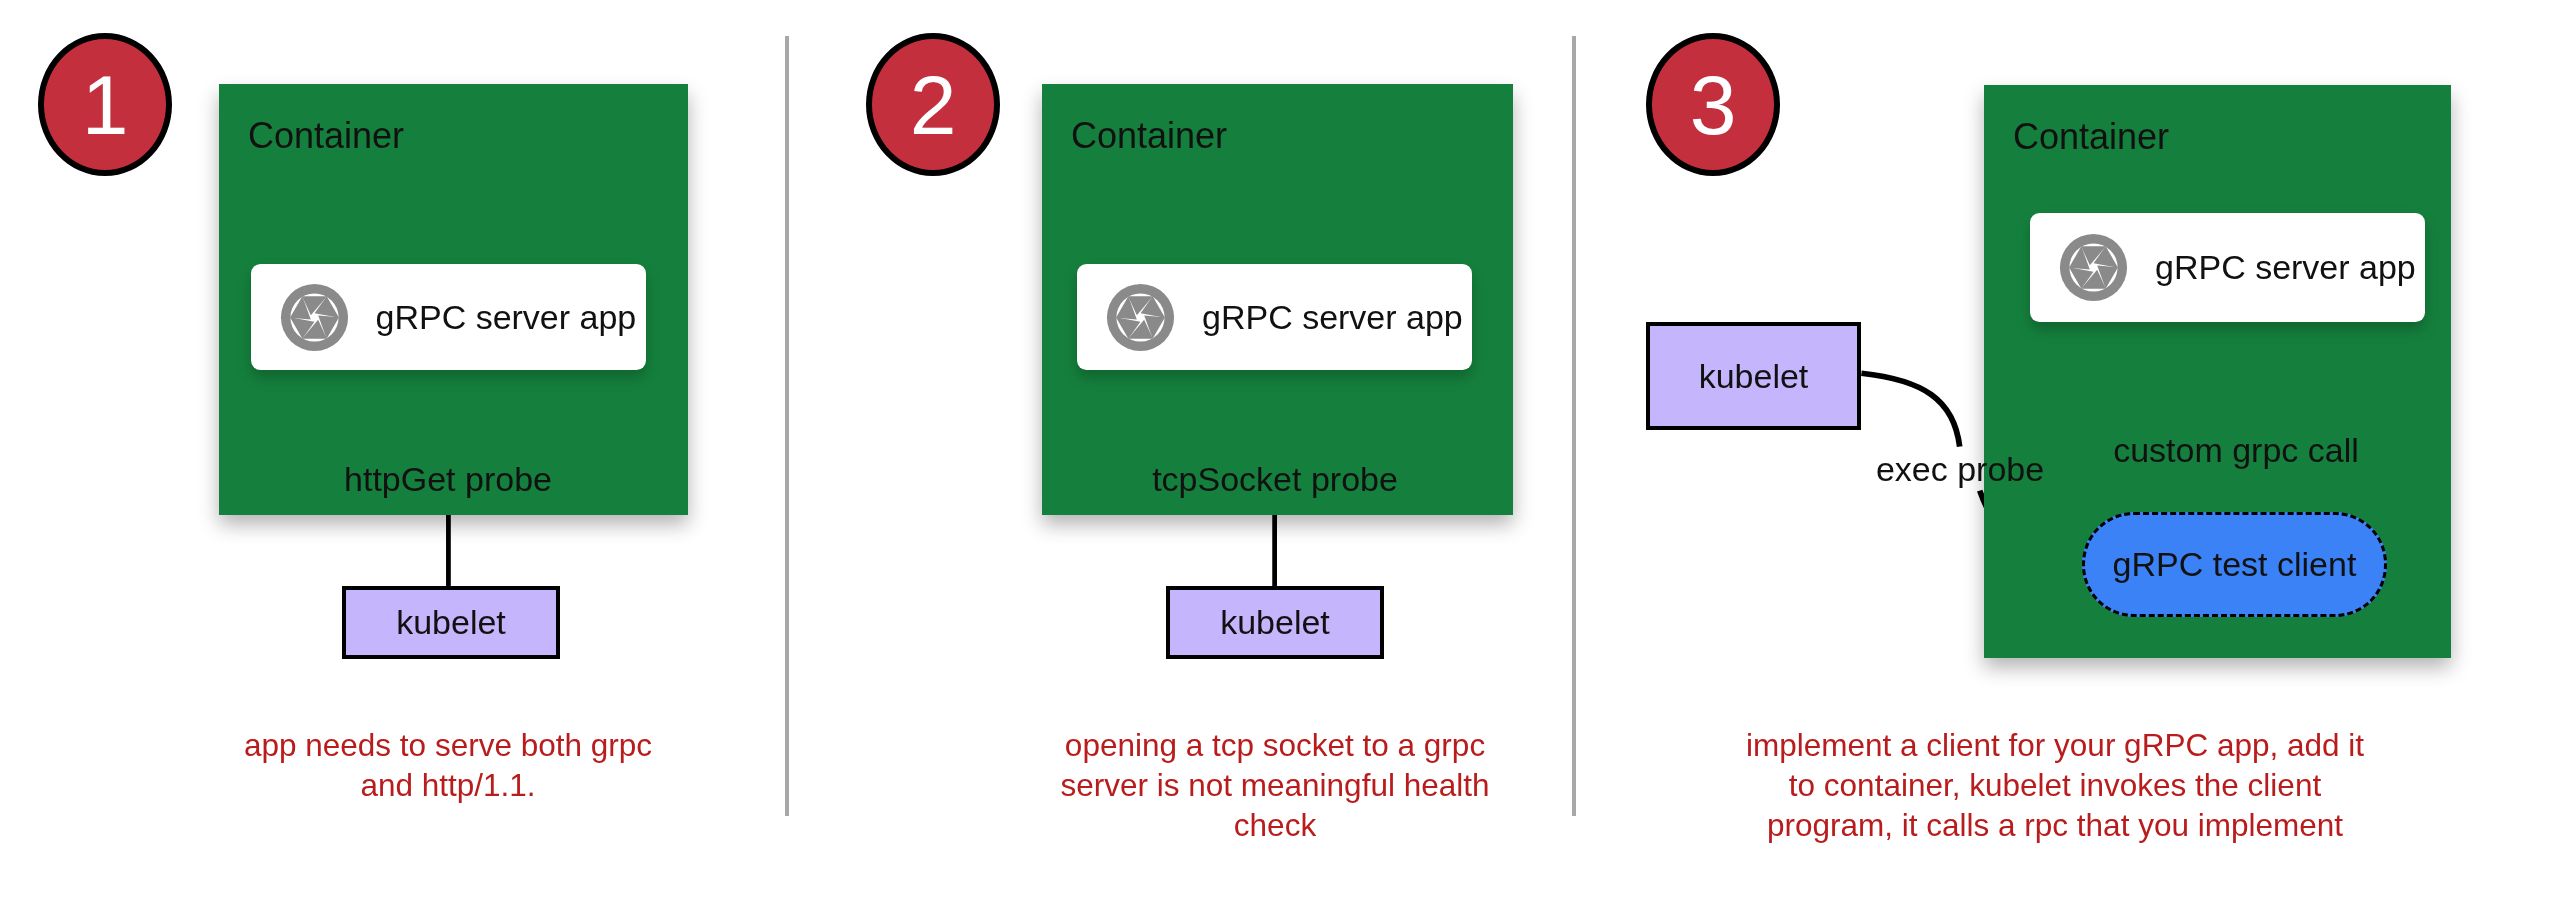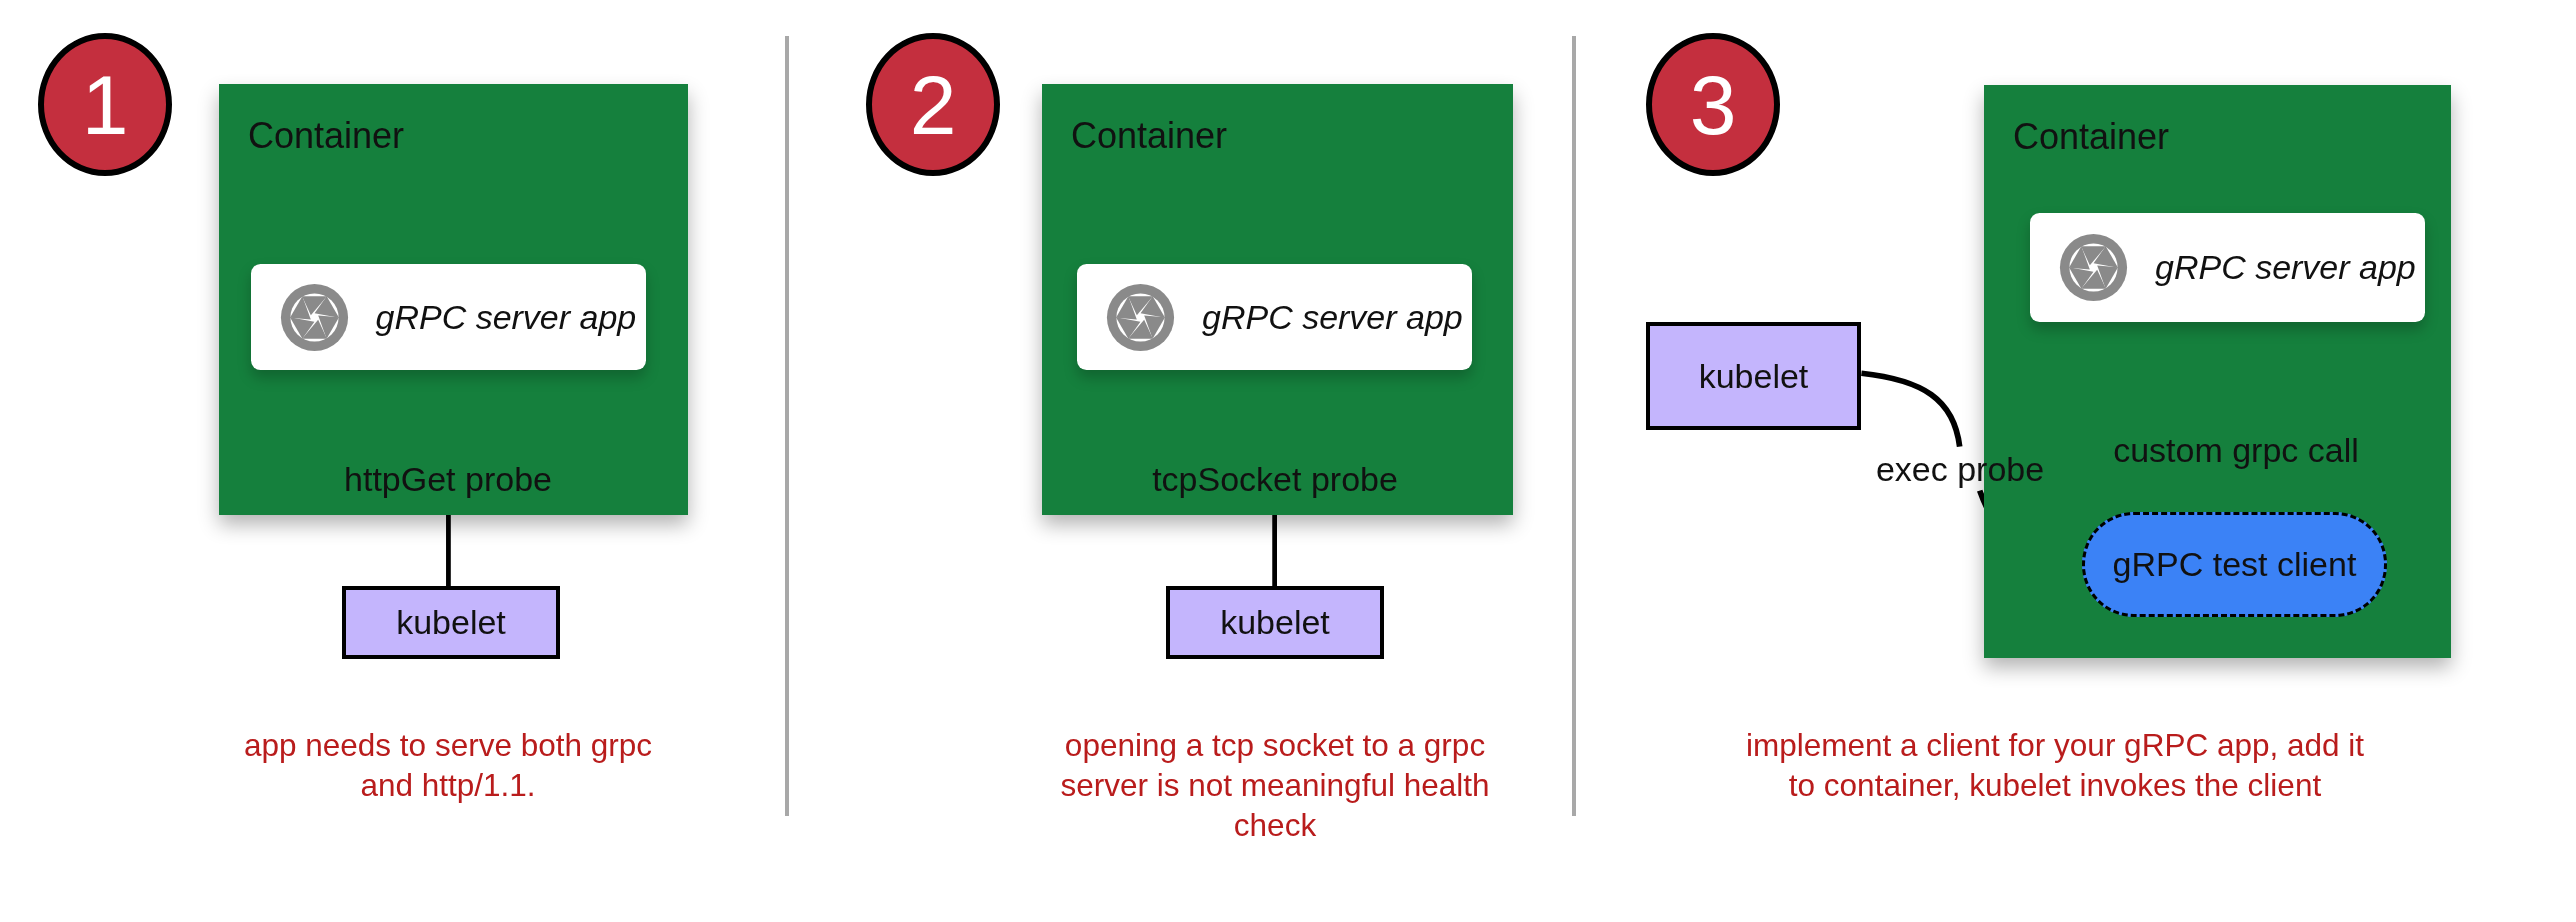--- a/index.html
+++ b/index.html
@@ -19,21 +19,21 @@
     box-shadow:0 9.5px 19px rgba(0,0,0,0.30);
     text-align:center;
   }
   .container-title{position:absolute;left:29px;top:30.5px;font-size:36px;color:#111111;}
   .app-card{
     position:absolute;background:#ffffff;border-radius:9.5px;
     box-shadow:0 7.6px 13.4px rgba(0,0,0,0.22);
     display:flex;align-items:center;gap:25px;padding-left:27px;box-sizing:border-box;
   }
   .app-card .icon-wrap{width:73px;height:73px;flex:0 0 auto;display:flex;}
-  .app-label{font-size:34px;white-space:nowrap;font-style:italic;}
+  .app-label{font-size:34px;white-space:nowrap;}
   .probe-label{
     position:absolute;transform:translateX(-50%);font-size:34px;white-space:nowrap;
   }
   .probe-label b{font-weight:400;}
   .kubelet-box{
     position:absolute;background:#c4b5fd;border:4.8px solid #000000;box-sizing:border-box;
     display:flex;align-items:center;justify-content:center;font-size:34px;
   }
   .test-client{
     position:absolute;left:2082px;top:512px;width:305px;height:105px;
@@ -191,16 +191,17 @@
 
   <div class="small-label" style="left:2236px;top:431px;">custom grpc call</div>
 
   <div class="test-client">
     <span>gRPC test client</span>
   </div>
 
   <div class="caption" style="left:1721px;top:725px;width:668px;">
     <div>implement a client for your gRPC app, add it</div>
     <div>to container, kubelet invokes the client</div>
+    <div>program, it calls a rpc that you implement</div>
   </div>
 
 </div>
 
 
 </body></html>

